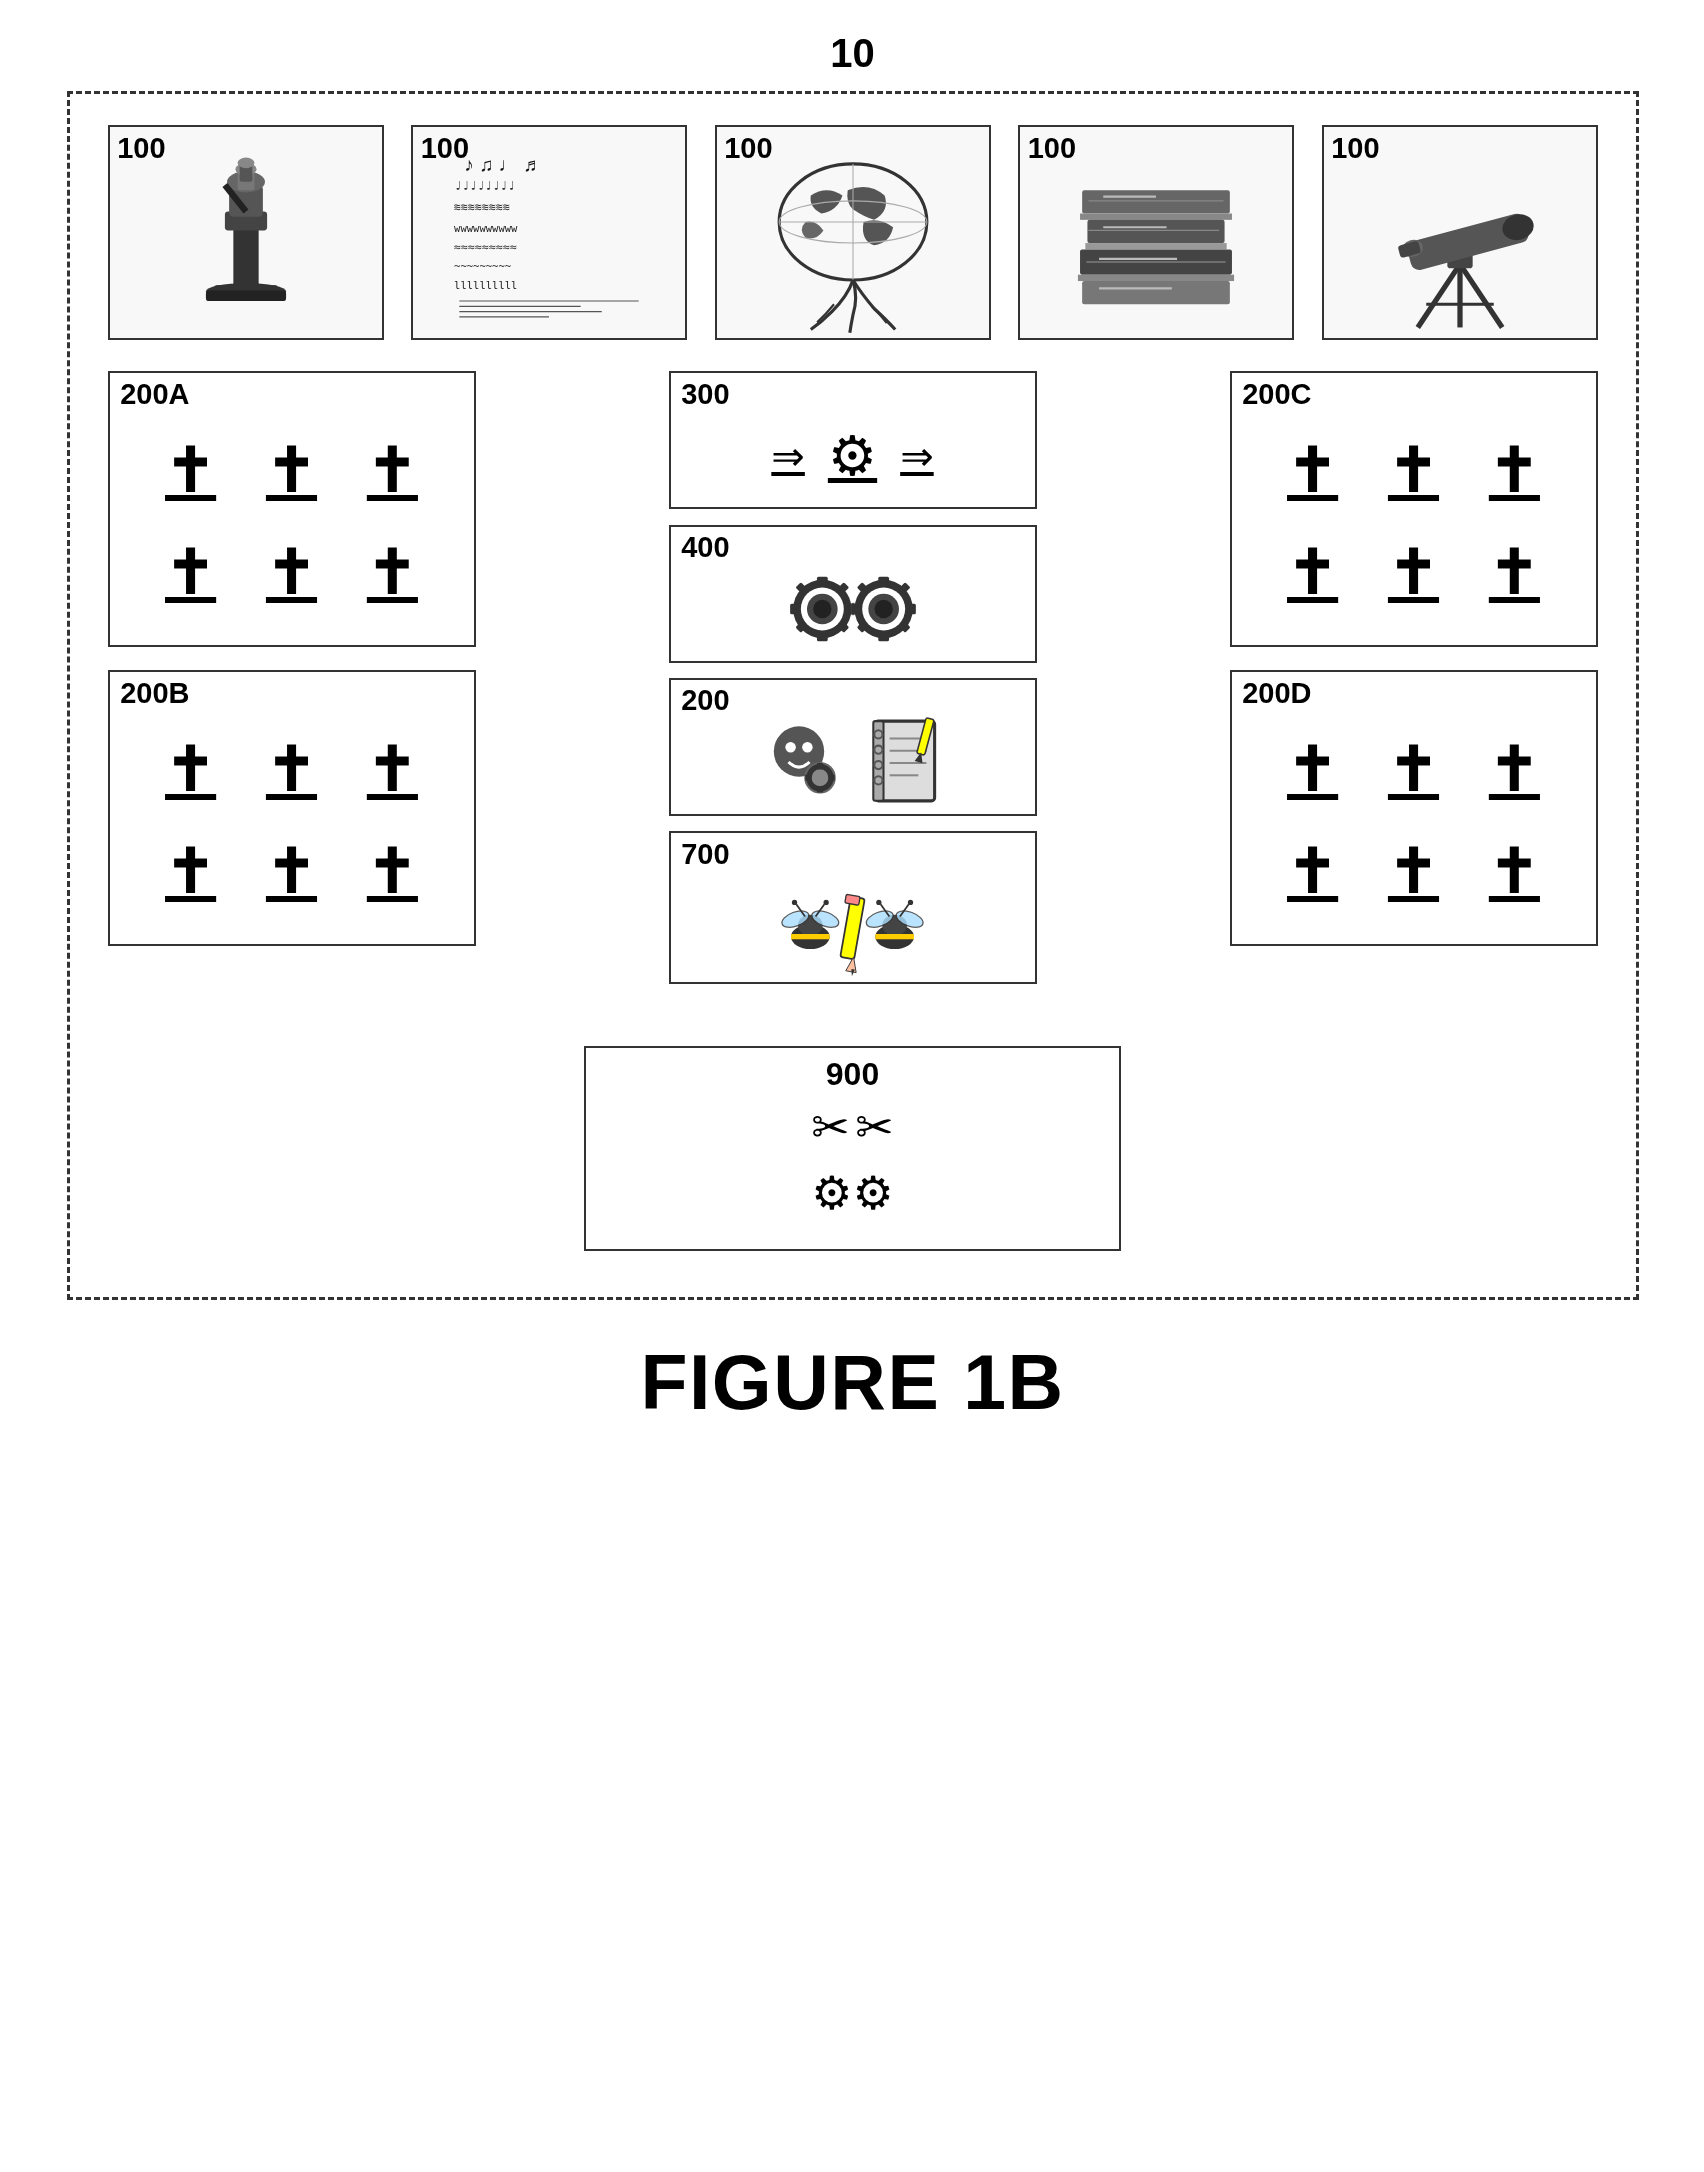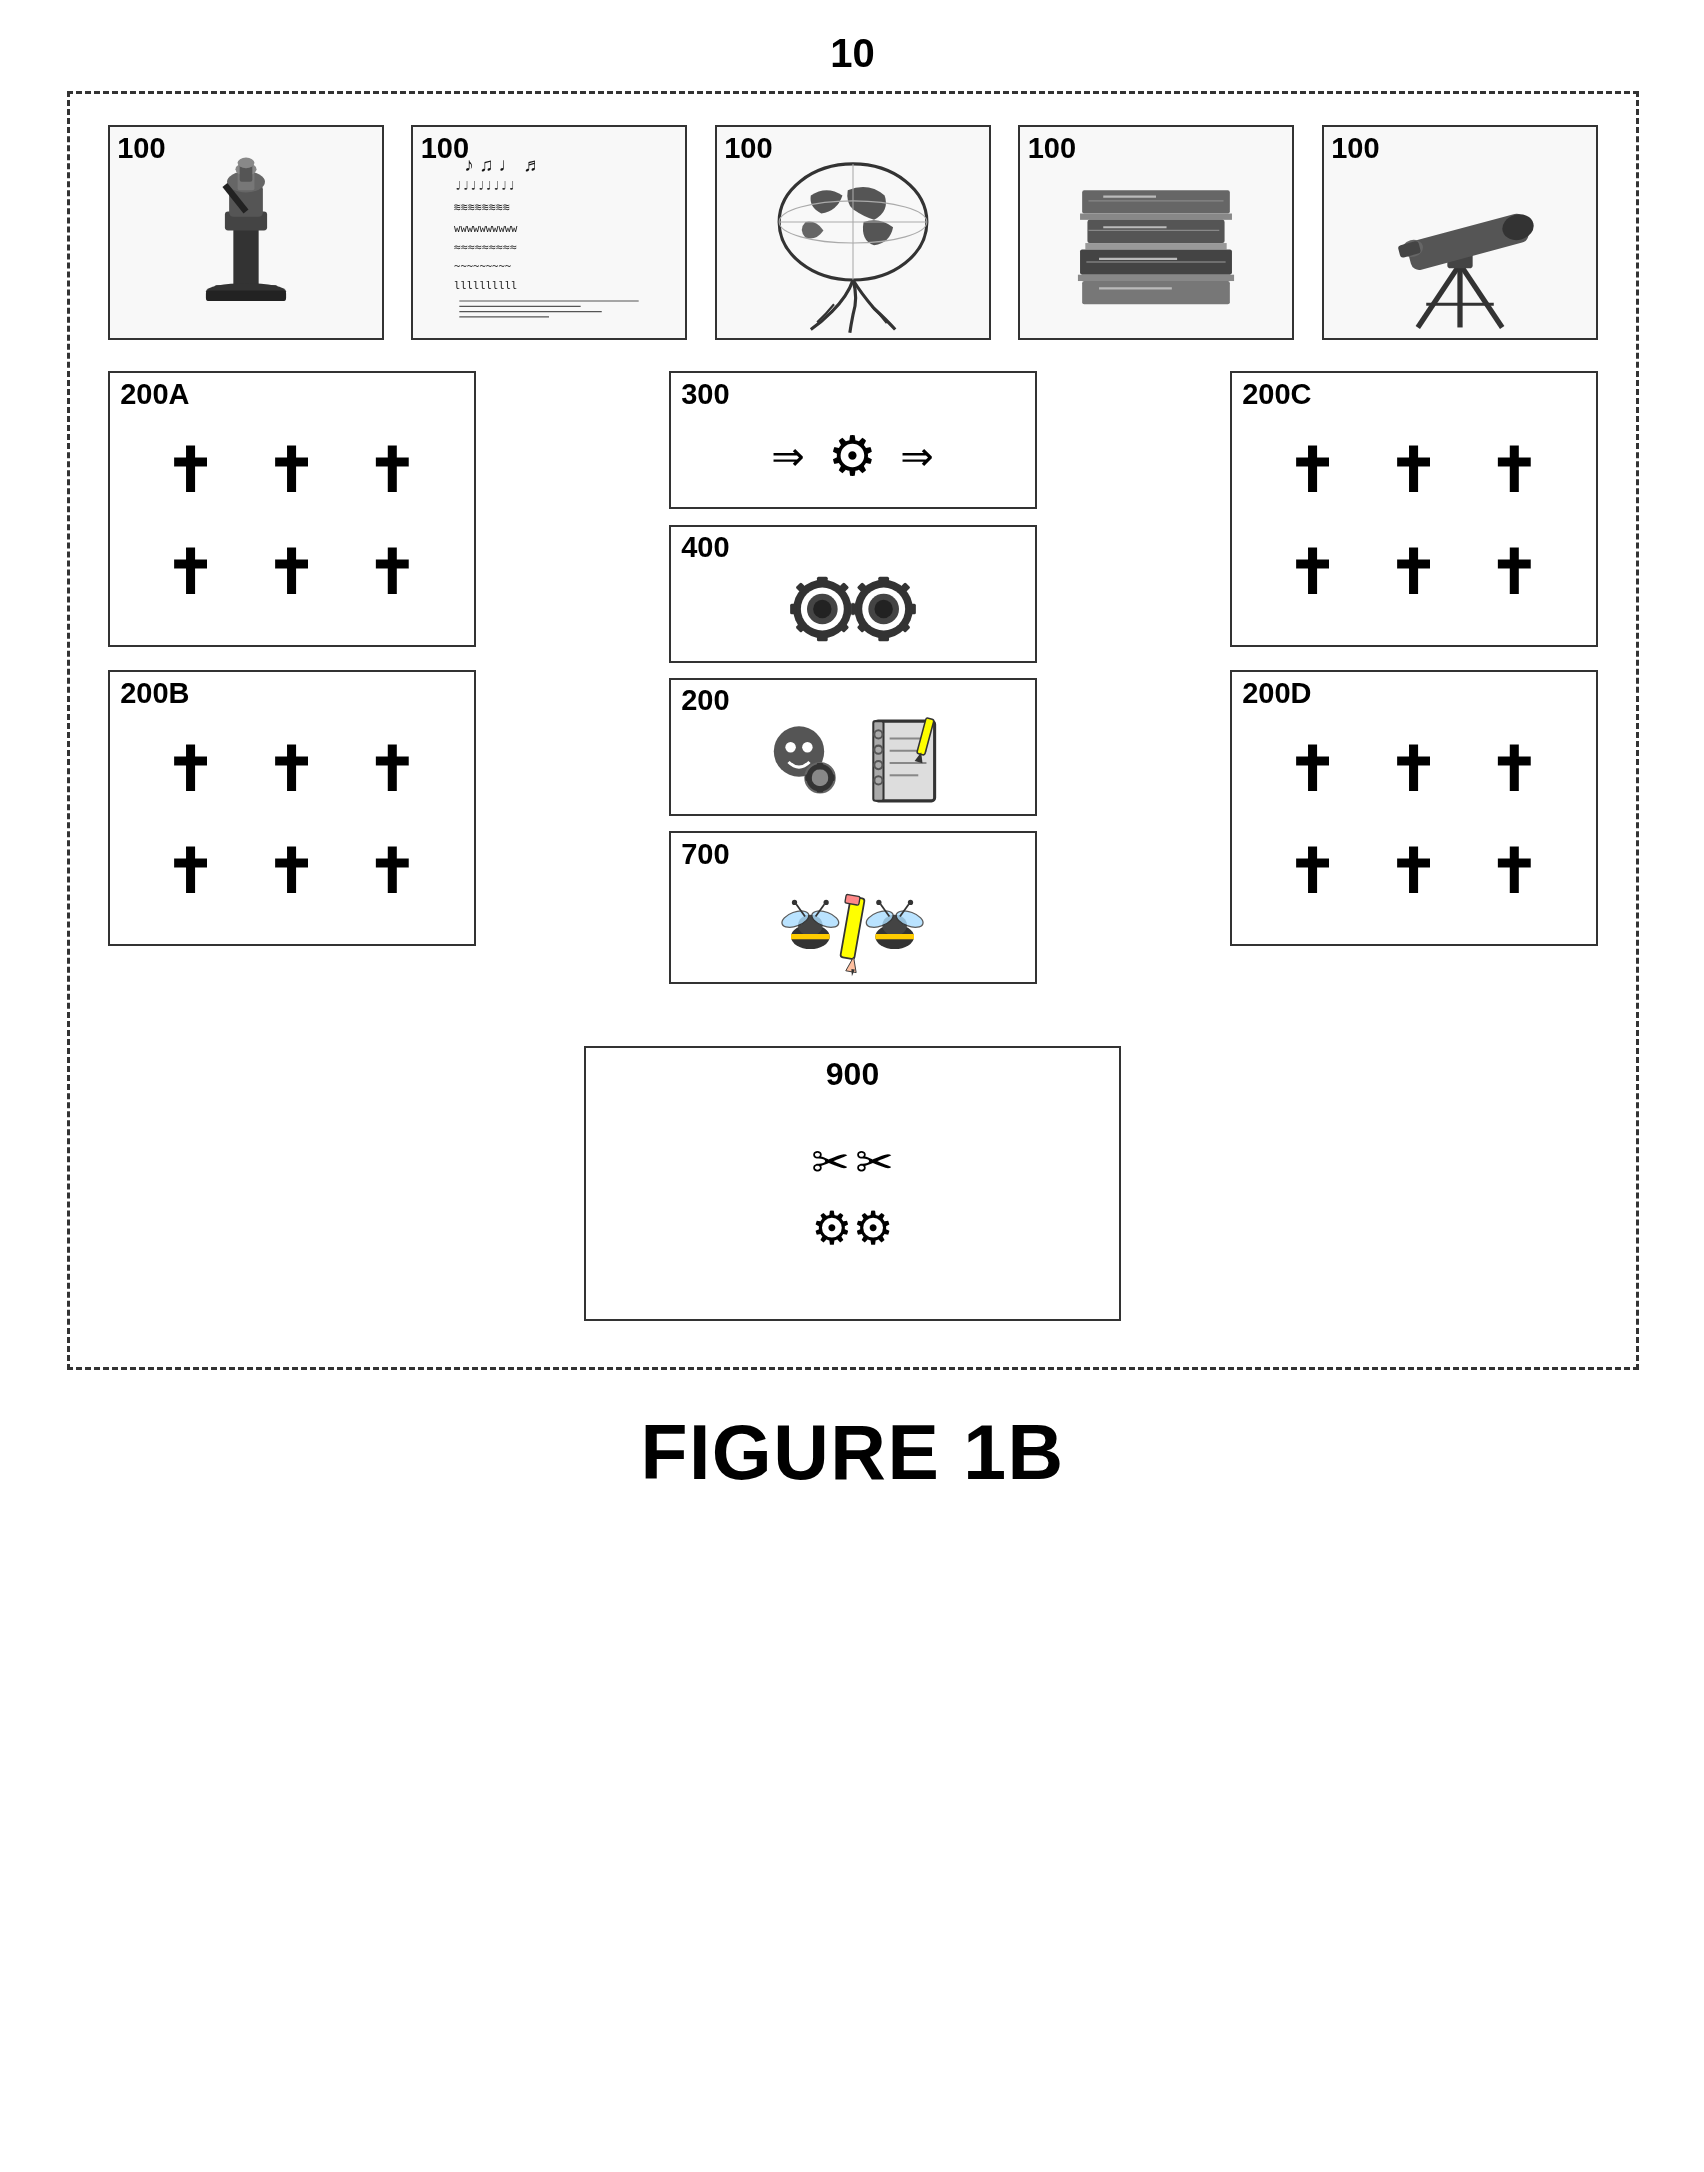--- a/index.html
+++ b/index.html
@@ -98,20 +98,21 @@
     }
 
     .numbered-box {
       border: 2.3px solid #333;
       position: relative;
       display: flex;
       flex-direction: column;
       align-items: center;
       justify-content: center;
       padding: 15.3px;
+      text-decoration: underline;
     }
 
     .numbered-box .box-number {
       position: absolute;
       top: 4.6px;
       left: 10.7px;
       font-size: 29px;
       font-weight: bold;
     }
 
@@ -175,21 +176,21 @@
 
     
     .bottom-section {
       display: flex;
       justify-content: center;
       margin-top: 31px;
     }
 
     .box-900 {
       width: 537px;
-      height: 275px;
+      height: 205px;
       border: 2.3px solid #333;
       position: relative;
       display: flex;
       flex-direction: column;
       align-items: center;
       justify-content: center;
       gap: 7.7px;
       padding: 15.3px;
     }
 

